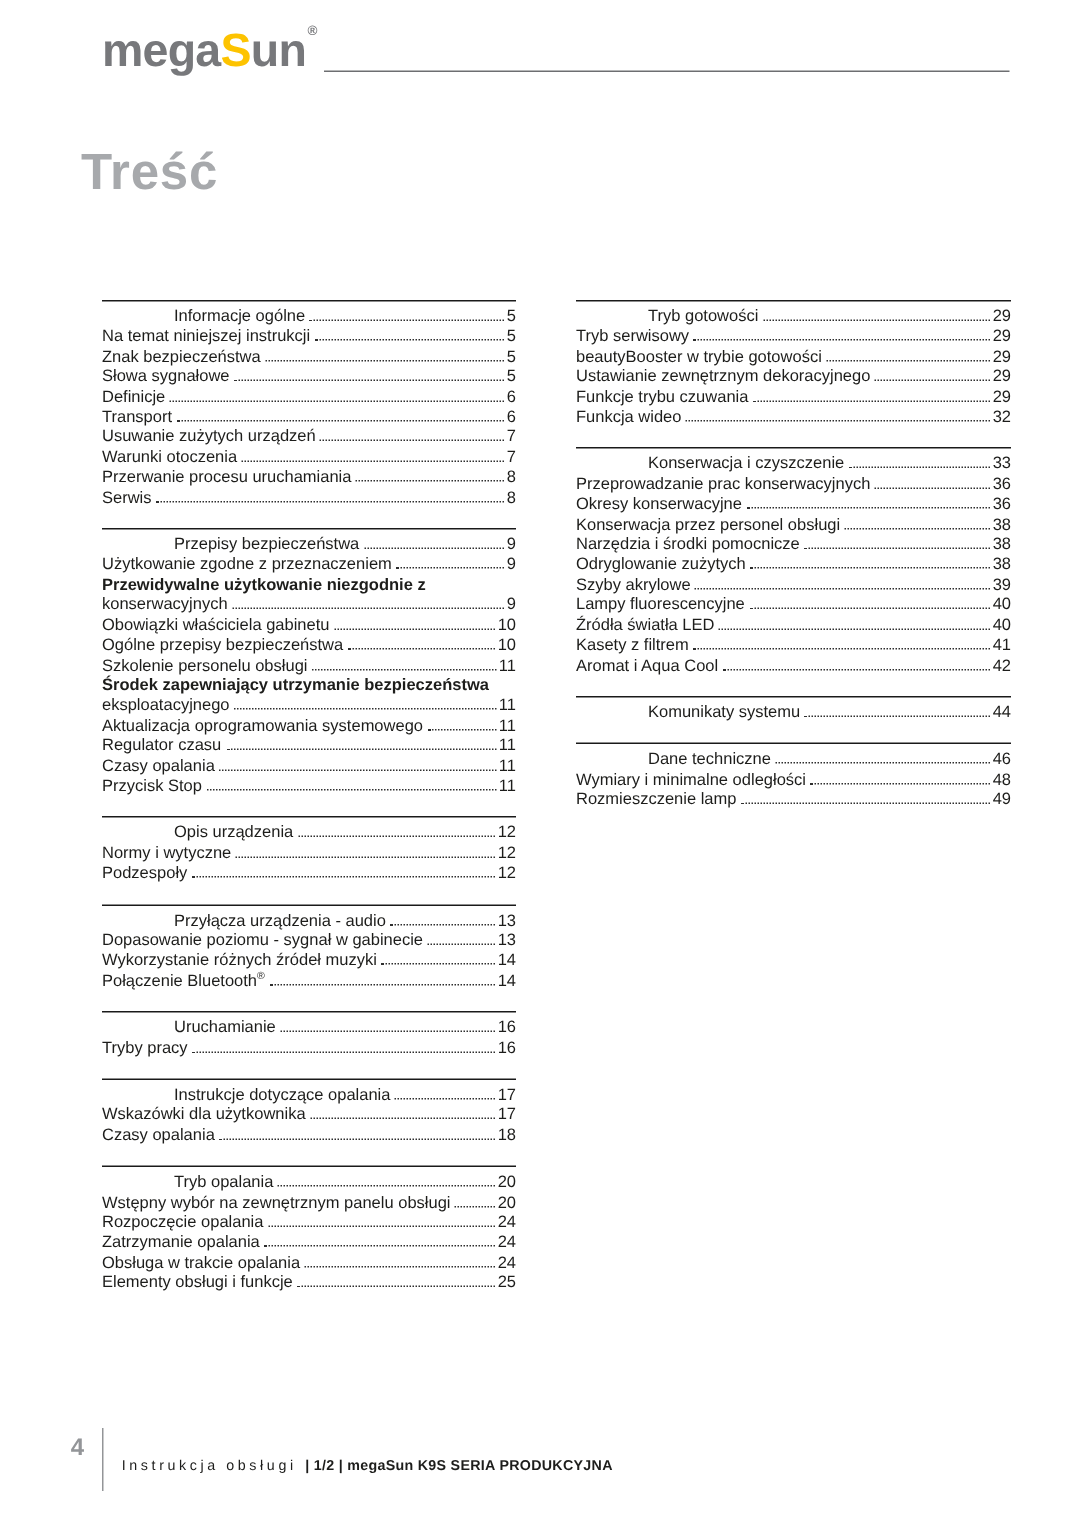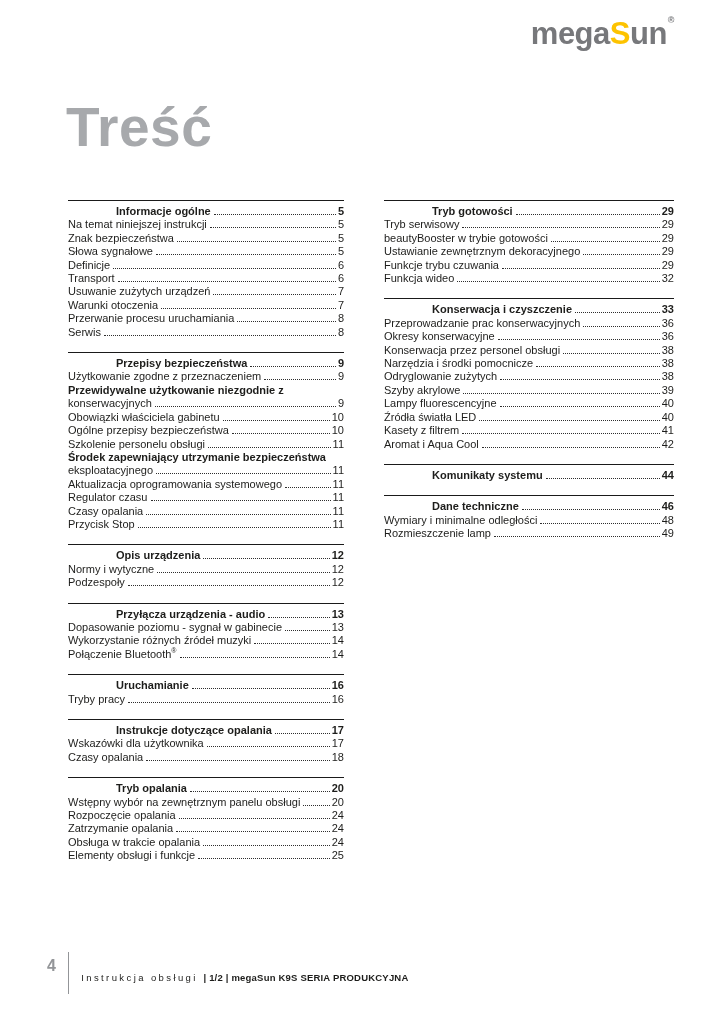--- a/index.html
+++ b/index.html
@@ -17,59 +17,59 @@
     width:724px;height:1024px;
     margin:0 auto;
     background:#ffffff;
     font-family:"Liberation Sans", sans-serif;
     color:var(--text);
     overflow:hidden;
   }
   
   .header{
     position:absolute;left:68px;right:51px;top:18px;
-    display:flex;align-items:flex-end;flex-direction:column;
+    display:flex;align-items:flex-end;
   }
   .logo{
     font-size:31px;font-weight:bold;line-height:1;
     color:var(--logo-gray);letter-spacing:-0.5px;white-space:nowrap;
   }
   .logo .accent{color:var(--accent-yellow);}
   .logo .reg{
     font-size:9px;font-weight:bold;color:var(--logo-gray);
     vertical-align:top;position:relative;top:-2px;left:1px;
   }
   .header-rule{
     flex:1;border-bottom:1.4px solid var(--rule-gray);
     margin-left:6px;margin-bottom:1px;
   }
   
   .page-title{
-    position:absolute;left:66px;top:96px;margin:0;
-    font-size:55px;font-weight:bold;color:var(--title-gray);
+    position:absolute;left:54px;top:96px;margin:0;
+    font-size:34px;font-weight:bold;color:var(--title-gray);
     letter-spacing:0.5px;line-height:1.15;
   }
   
   .columns{
     position:absolute;left:68px;top:200px;
     display:flex;gap:40px;align-items:flex-start;
   }
   .col{display:block;}
   .col-left{width:276px;}
   .col-right{width:290px;}
   .toc-section{
     border-top:1.6px solid #1a1a1a;
     padding-top:4px;
     margin:0 0 13px 0;
   }
   .toc-row{
     display:flex;align-items:baseline;
     font-size:11px;line-height:13.4px;
   }
-  .toc-row.bold{font-weight:bold;padding-left:48px;}
+  .toc-row.bold{font-weight:normal;padding-left:48px;}
   .toc-label{white-space:normal;}
   .toc-label sup{font-size:7px;line-height:0;}
   .leader{
     flex:1;min-width:6px;
     border-bottom:1.5px dotted #2e2e2e;
     margin:0 2px 2px 3px;
   }
   .toc-page{white-space:nowrap;}
   .toc-pre{
     font-size:11px;line-height:13.4px;font-weight:bold;

